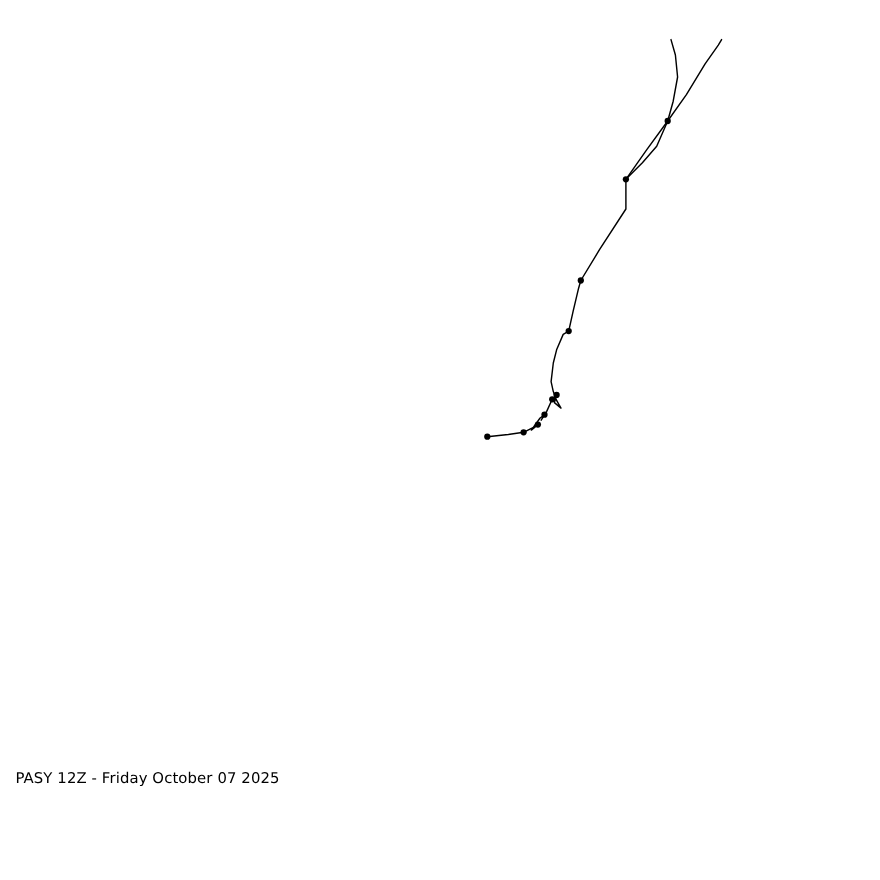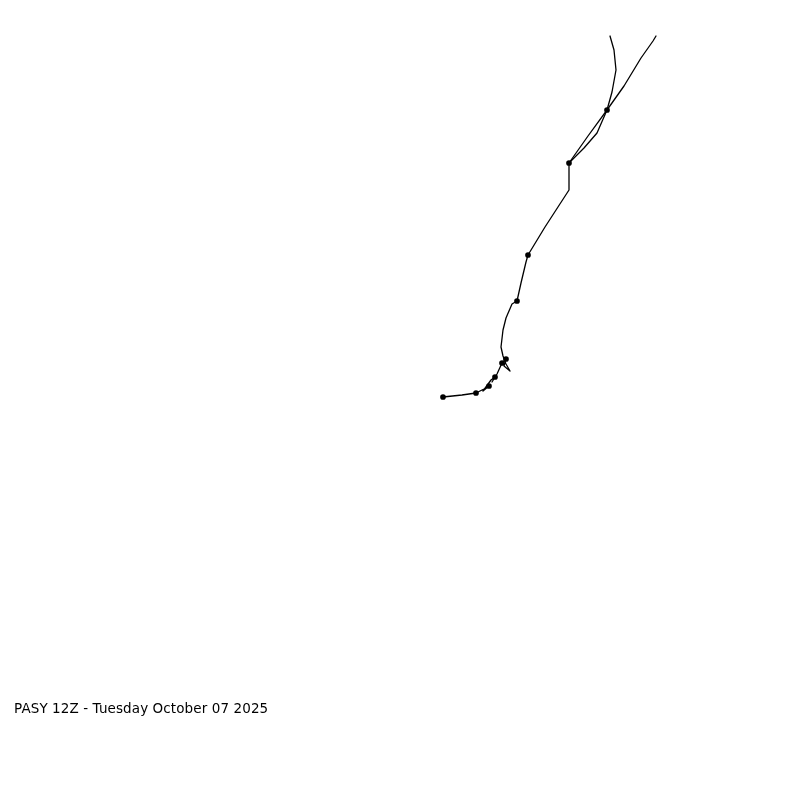--- a/index.html
+++ b/index.html
@@ -54,14 +54,14 @@
         <circle cx="495" cy="377" r="2.8499999999999996" fill="#000000"></circle>
         <circle cx="506" cy="359" r="2.8499999999999996" fill="#000000"></circle>
         <circle cx="502" cy="363" r="2.8499999999999996" fill="#000000"></circle>
         <circle cx="517" cy="301" r="2.8499999999999996" fill="#000000"></circle>
         <circle cx="528" cy="255" r="2.8499999999999996" fill="#000000"></circle>
         <circle cx="569" cy="163" r="2.8499999999999996" fill="#000000"></circle>
         <circle cx="607" cy="110" r="2.8499999999999996" fill="#000000"></circle>
         <polyline points="569,163 588,136 607,110 624,86 641,58 653,41 656,36" fill="none" stroke="#000000" stroke-width="1.3" stroke-linejoin="round" stroke-linecap="round"></polyline>
       </g>
   </svg>
-  <div class="caption">PASY 12Z - Tuesday October 07 2025</div>
+  <div class="caption">PASY 12Z - Friday October 07 2025</div>
 </div>
 
 </body></html>

